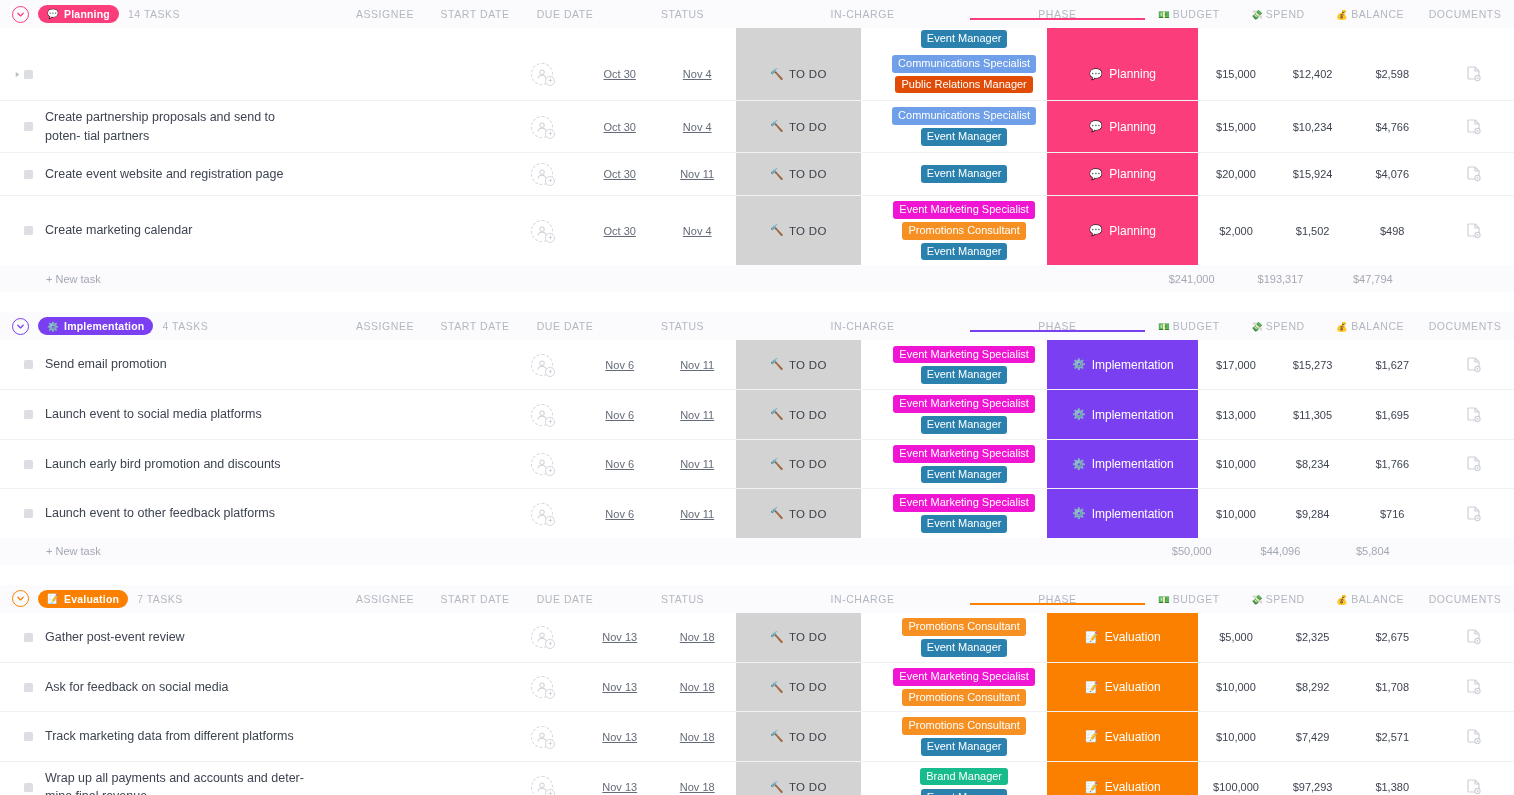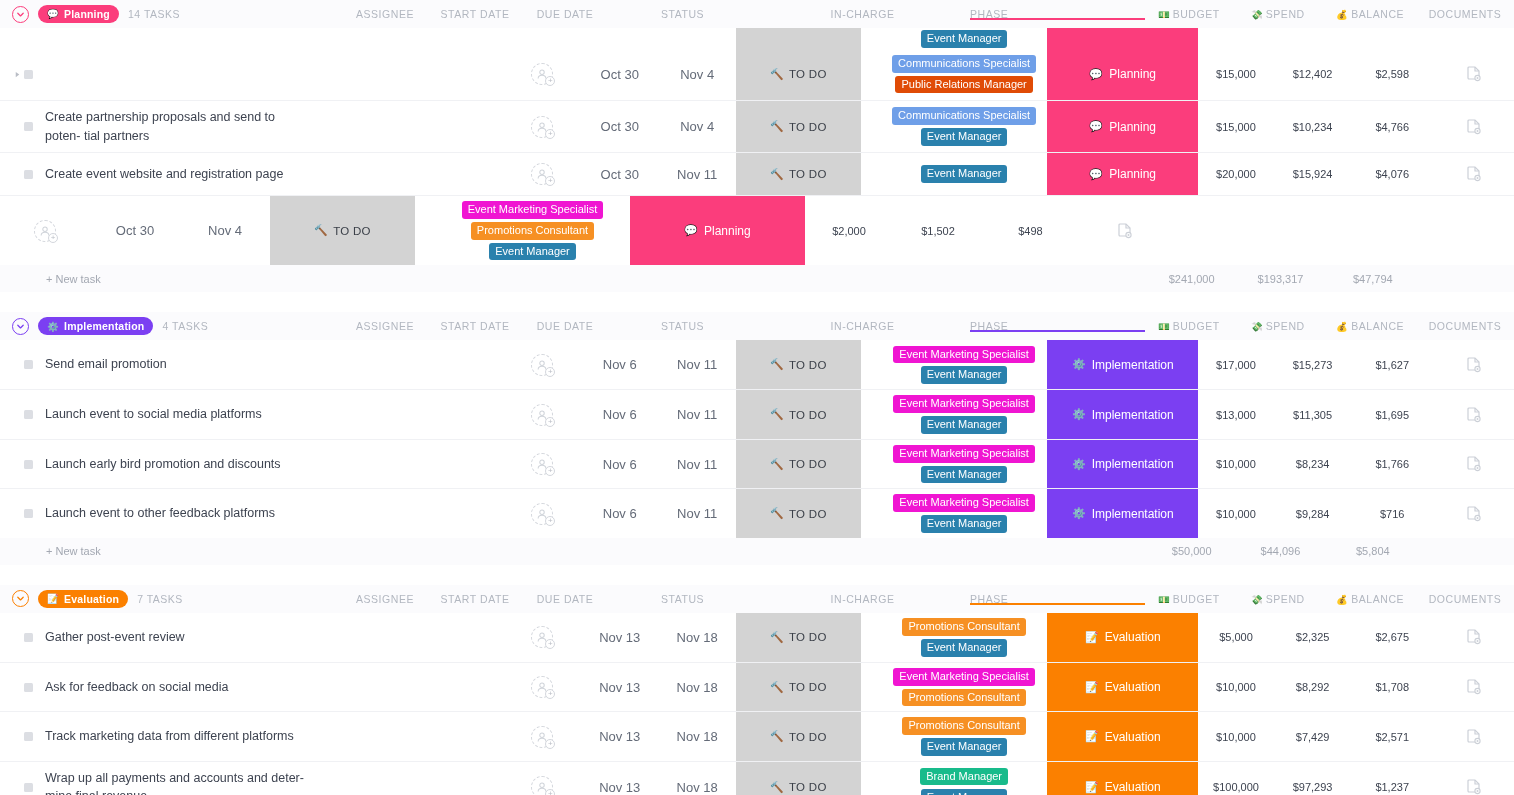--- a/index.html
+++ b/index.html
@@ -11,21 +11,21 @@
   }
   .page { position: relative; width: 1514px; height: 795px; background:#fff; overflow:hidden; }
 
   
   .c-name      { width: 585px; }
   .c-assignee  { width: 90px;  text-align:center; }
   .c-start     { width: 90px;  text-align:center; }
   .c-due       { width: 90px;  text-align:center; }
   .c-status    { width: 145px; text-align:center; }
   .c-charge    { width: 215px; text-align:center; }
-  .c-phase     { width: 175px; }
+  .c-phase     { width: 175px; text-align:center; }
   .c-budget    { width: 88px;  text-align:center; }
   .c-spend     { width: 90px;  text-align:center; }
   .c-balance   { width: 95px;  text-align:center; }
   .c-docs      { width: 94px;  text-align:center; }
 
   
   .sec-head {
     display: flex; align-items: center;
     height: 28px;
     background: #fbfbfd;
@@ -74,21 +74,21 @@
     border:1.3px dashed #d4d7dd; position:relative;
     display:flex; align-items:center; justify-content:center;
   }
   .avatar .plus {
     position:absolute; right:-3px; bottom:-2px;
     width:10px; height:10px; border-radius:50%;
     background:#fff; border:1px solid #d4d7dd;
     display:flex; align-items:center; justify-content:center;
     font-size:8px; line-height:1; color:#b9bdc5;
   }
-  .datetxt { font-size:13px; color:#646b78; }
+  .datetxt { font-size:11px; color:#646b78;text-decoration:underline; }
 
   .statuscell { background:#d3d3d3; }
   .statusinner { display:flex; align-items:center; gap:5px; font-size:11.5px; color:#3b4049; letter-spacing:.3px; }
 
   .chargecell { flex-direction:column; justify-content:center; gap:3px; padding:5px 6px; }
   .chargerow { display:flex; gap:4px; justify-content:center; flex-wrap:wrap;padding-left:20px; }
   .tag {
     display:inline-block; padding:2px 6px; border-radius:3px;
     font-size:11px; color:#fff; white-space:nowrap; line-height:1.25;
   }
@@ -342,20 +342,29 @@
           <div class="cell c-docs">
             <svg width="14" height="16" viewBox="0 0 14 16">
               <path d="M2 1h6l4 4v7a1 1 0 0 1-1 1H2a1 1 0 0 1-1-1V2a1 1 0 0 1 1-1z" fill="none" stroke="#ccd0d7" stroke-width="1.2"></path>
               <path d="M8 1v4h4" fill="none" stroke="#ccd0d7" stroke-width="1.2"></path>
               <circle cx="10.5" cy="12" r="2.6" fill="#fff" stroke="#ccd0d7" stroke-width="1.1"></circle>
               <circle cx="10.5" cy="12" r="1" fill="#ccd0d7"></circle>
             </svg>
           </div>
         </div>
         <div class="row" style="min-height:63px">
+          <div class="cell c-name">
+            <div class="namewrap">
+              <div class="expander"></div>
+              <div class="sqbox"></div>
+              <div style="display:flex;flex-direction:column;align-items:flex-start">
+                <div class="ntext">Create marketing calendar</div>
+              </div>
+            </div>
+          </div>
           <div class="cell c-assignee">
             <div class="avatar">
               <svg width="12" height="12" viewBox="0 0 14 14">
                 <circle cx="7" cy="5" r="2.6" fill="none" stroke="#d0d4da" stroke-width="1.2"></circle>
                 <path d="M2.5 12.2c0-2.4 2-3.8 4.5-3.8s4.5 1.4 4.5 3.8" fill="none" stroke="#d0d4da" stroke-width="1.2"></path>
               </svg>
               <span class="plus">+</span>
             </div>
           </div>
           <div class="cell c-start">
@@ -957,21 +966,21 @@
               <span>Evaluation</span>
             </span>
           </div>
           <div class="cell c-budget">
             <span class="money">$100,000</span>
           </div>
           <div class="cell c-spend">
             <span class="money">$97,293</span>
           </div>
           <div class="cell c-balance">
-            <span class="money">$1,237</span>
+            <span class="money">$1,380</span>
           </div>
           <div class="cell c-docs">
             <svg width="14" height="16" viewBox="0 0 14 16">
               <path d="M2 1h6l4 4v7a1 1 0 0 1-1 1H2a1 1 0 0 1-1-1V2a1 1 0 0 1 1-1z" fill="none" stroke="#ccd0d7" stroke-width="1.2"></path>
               <path d="M8 1v4h4" fill="none" stroke="#ccd0d7" stroke-width="1.2"></path>
               <circle cx="10.5" cy="12" r="2.6" fill="#fff" stroke="#ccd0d7" stroke-width="1.1"></circle>
               <circle cx="10.5" cy="12" r="1" fill="#ccd0d7"></circle>
             </svg>
           </div>
         </div>

